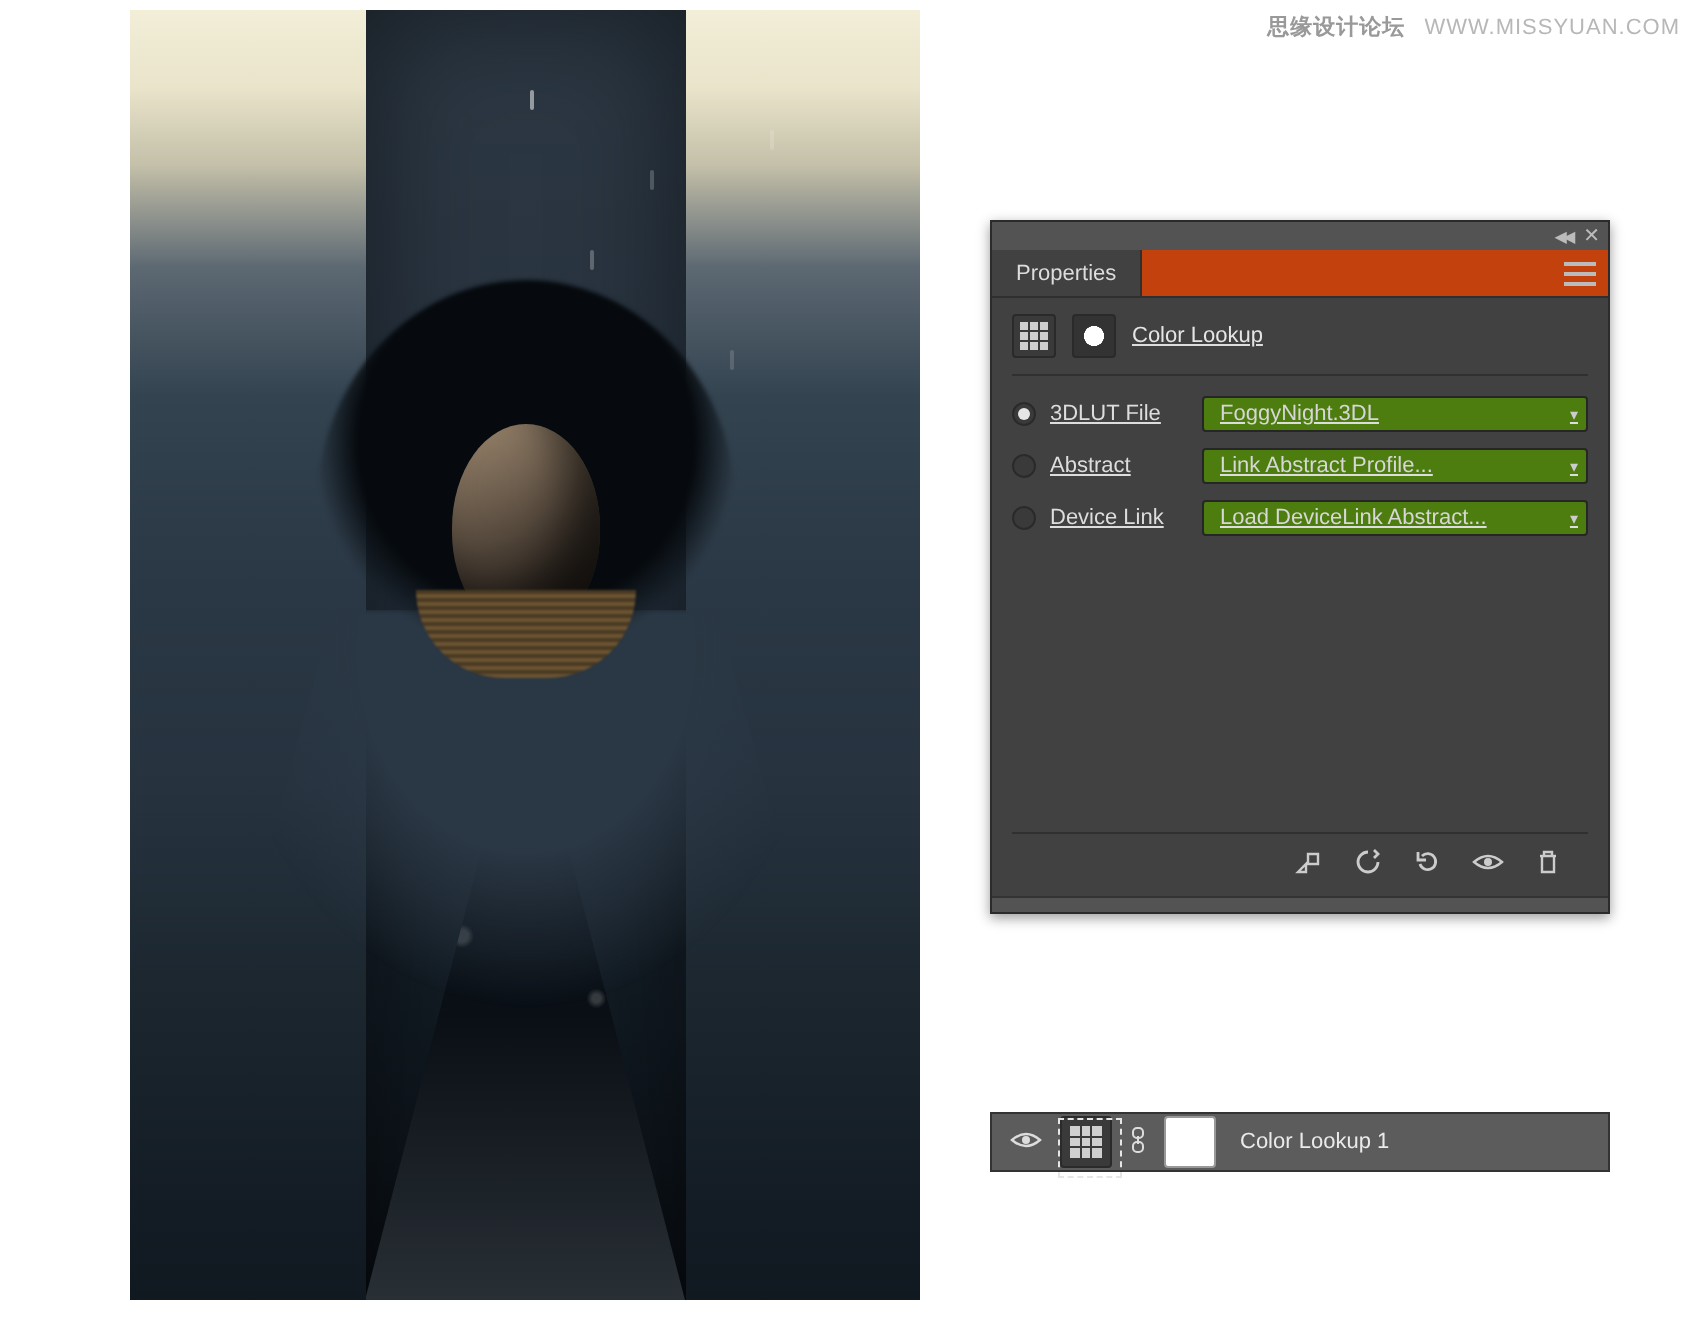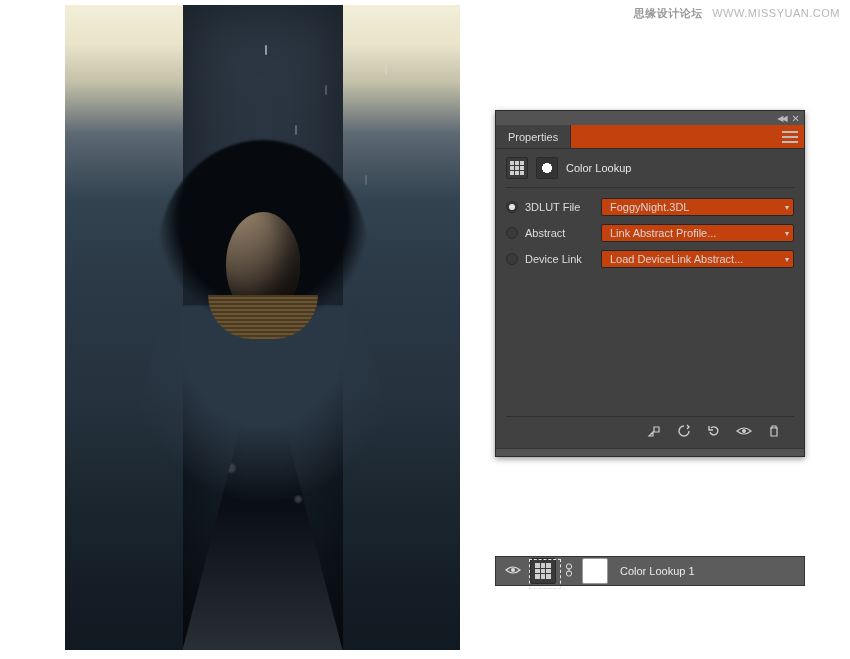--- a/index.html
+++ b/index.html
@@ -118,20 +118,21 @@
   .panel-menu {
     margin-left: auto;
     width: 16px; height: 12px;
     margin-right: 6px;
     display:flex; flex-direction:column; justify-content:space-between;
   }
   .panel-menu span { height:2px; background:#bbb; }
   .panel-body {
     background: #414141;
     padding: 8px 10px 4px 10px;
+    text-decoration: underline;
   }
   .header-row {
     display: flex; align-items: center; gap: 8px;
     padding-bottom: 8px;
     border-bottom: 1px solid #303030;
     margin-bottom: 10px;
   }
   .icon-box {
     width: 22px; height: 22px;
     border: 1px solid #2a2a2a; border-radius: 2px;
@@ -164,21 +165,21 @@
   .radio.selected::after{ content:""; width:6px; height:6px; border-radius:50%; background:#e6e6e6; }
   .check {
     border:1px solid #2a2a2a; border-radius:2px; background:#5a8cc9;
     display:flex; align-items:center; justify-content:center;
     color:#fff; font-size:9px; line-height:1;
   }
   .check::after{ content:"✓"; }
   .row-label { width: 76px; color:#ddd; font-size:11px; }
   .dropdown {
     flex:1; height:18px;
-    background:#c2410c;
+    background:#4d7c0f;
     border:1px solid #262626; border-radius:2px;
     display:flex; align-items:center; justify-content:space-between;
     padding:0 4px 0 8px;
     color:#d7d7d7; font-size:11px;
   }
   .dropdown .caret { font-size:8px; color:#ccc; }
   .panel-spacer { height: 140px; }
   .panel-footer {
     height: 28px;
     border-top: 1px solid #303030;

